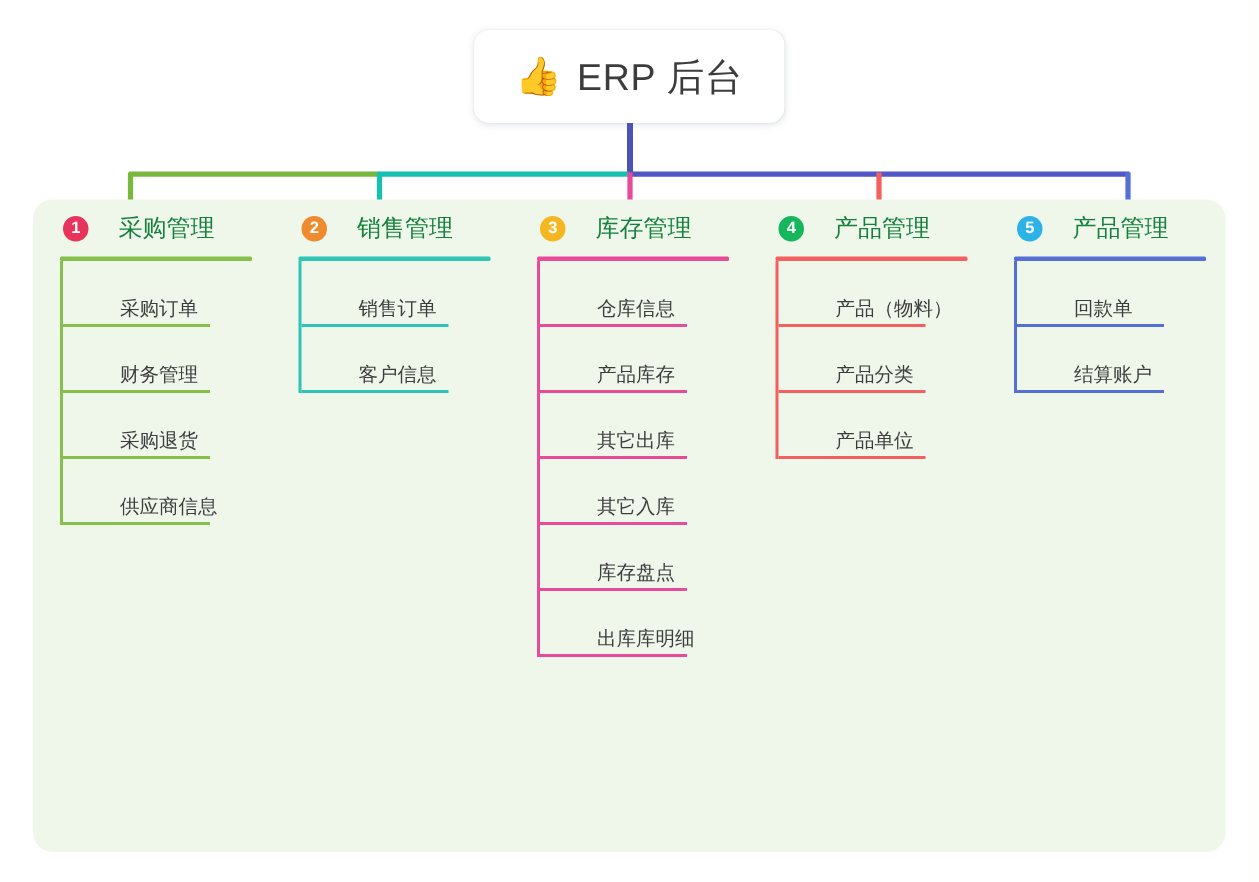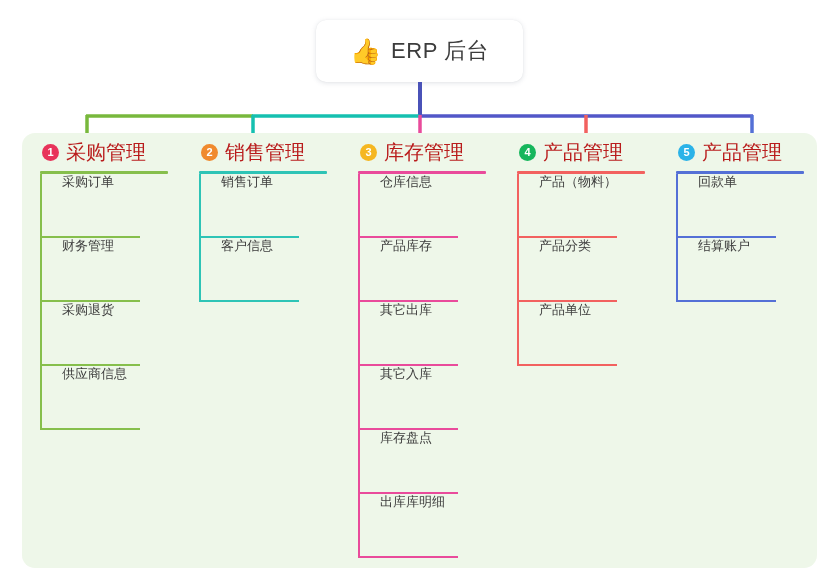--- a/index.html
+++ b/index.html
@@ -31,21 +31,21 @@
     justify-content: center;
     gap: 10px;
     box-sizing: border-box;
   }
   #root-node .thumb {
     font-size: 25px;
     line-height: 1;
     color: #f2b33d;
   }
   #root-node .root-title {
-    font-size: 22px;
+    font-size: 25px;
     letter-spacing: 0.5px;
     color: #3c3c3c;
   }
 
   
   #connectors {
     position: absolute;
     left: 0;
     top: 0;
     width: 839px;
@@ -91,23 +91,24 @@
     height: 17px;
     border-radius: 50%;
     color: #ffffff;
     font-size: 11px;
     line-height: 17px;
     text-align: center;
     font-weight: bold;
     flex: none;
   }
   .col-title {
-    font-size: 20px;
-    color: #b91c1c;
+    font-size: 16px;
+    color: #15803d;
     white-space: nowrap;
+    margin-left: 13px;
   }
   .header-rule {
     height: 3px;
     width: 128px;
     margin-left: 2px;
     border-radius: 1px;
   }
   .leaf-list {
     position: relative;
     margin-left: 2px;
@@ -115,25 +116,25 @@
   }
   .spine {
     position: absolute;
     left: 0;
     top: 0;
     bottom: 0;
     width: 2px;
   }
   .leaf {
     position: relative;
-    height: 64px;
+    height: 44px;
     box-sizing: border-box;
     display: flex;
-    align-items: flex-start;
-    padding-left: 22px;
+    align-items: flex-end;
+    padding-left: 40px;
     padding-bottom: 4px;
   }
   .leaf-label {
     font-size: 13px;
     color: #3d3d3d;
     white-space: nowrap;
     line-height: 16px;
   }
   .leaf-rule {
     position: absolute;

